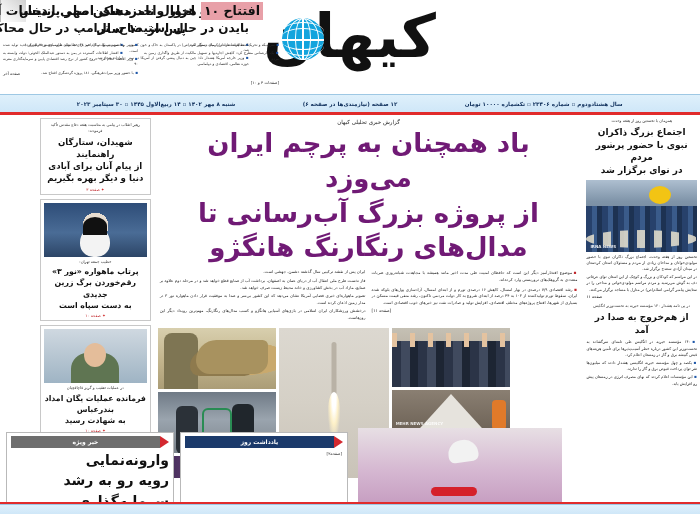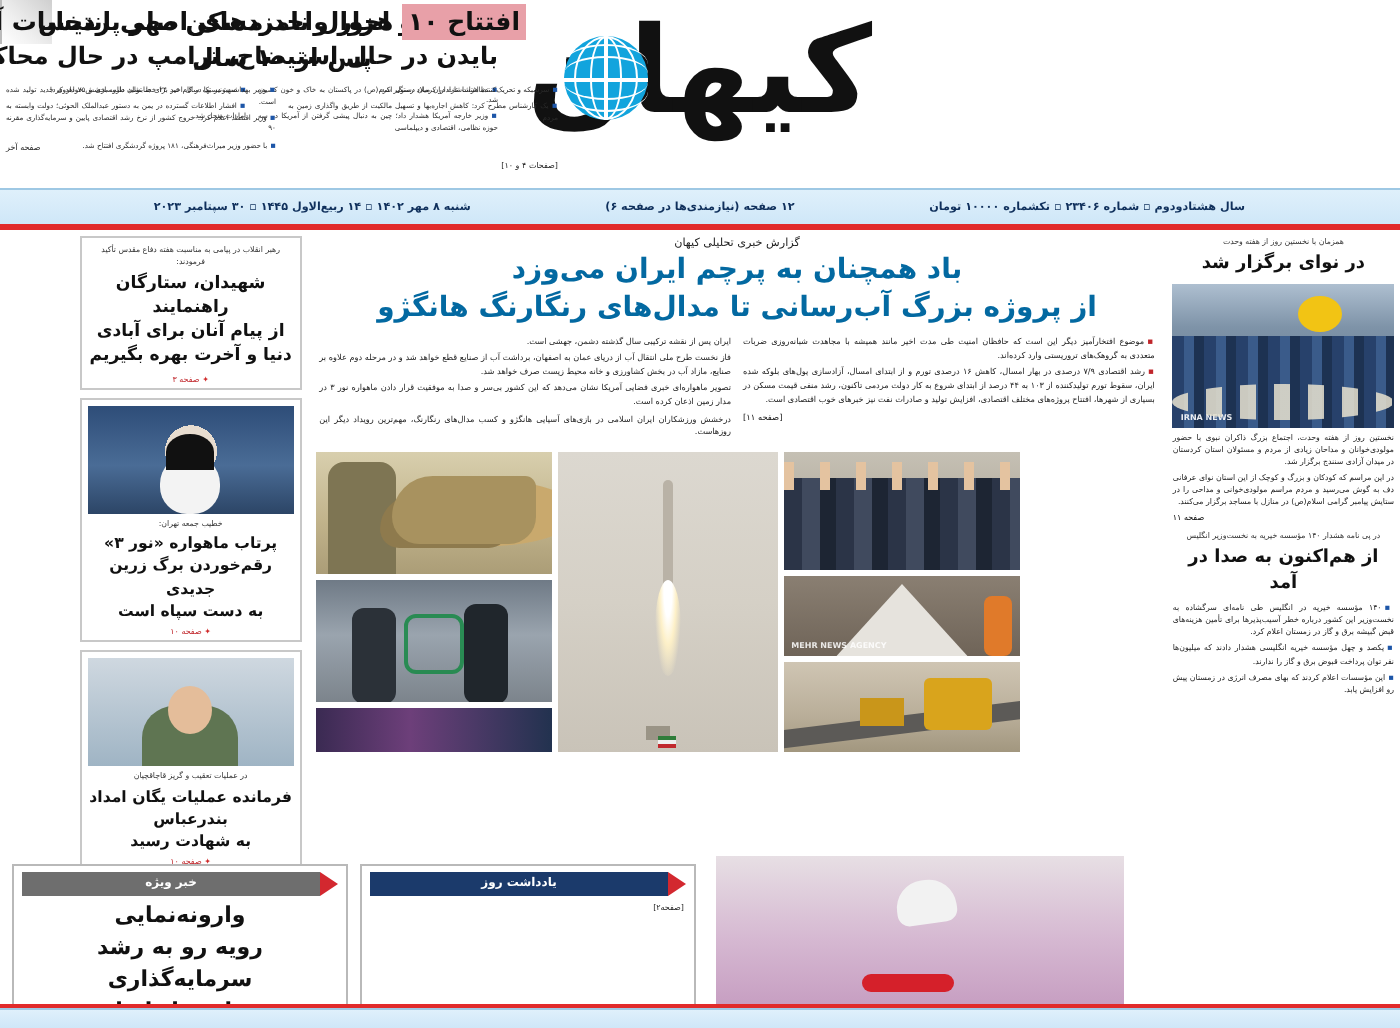--- a/index.html
+++ b/index.html
@@ -128,22 +128,22 @@
     width:48px; height:30px; border-radius:16px 16px 0 0; background:#5f7552;
   }
   .s-photo.officer::after{
     content:""; position:absolute; left:50%; top:14px; transform:translateX(-50%);
     width:22px; height:24px; border-radius:50%; background:#e4bd9a;
   }
 
   
   .kicker-center { text-align:center; font-size: 5.6px; color:#222; margin: 2px 0 1px; }
   .main-head {
-    text-align: center; font-weight: bold; color:#0369a1;
-    font-size: 14px; line-height: 1.34; letter-spacing:-0.5px;
+    text-align: center; font-weight: bold; color:#701a75;
+    font-size: 26px; line-height: 1.34; letter-spacing:-0.5px;
     padding: 0 2px;
   }
 
   .lede { display:flex; flex-direction: row-reverse; gap:6px; margin-top:4px; padding: 0 2px; }
   .lede .c { flex:1; font-size: 4.1px; line-height: 1.62; color:#1b1b1b; text-align: justify; }
   .lede .c p { margin-bottom: 2px; }
   .lede .c.bul p::before { content:"▪"; color:#c0262b; font-size:4.4px; margin-left:1.5px; }
   .lede-page { font-size:4.2px; text-align:left; color:#111; margin-top:2px; }
 
   
@@ -304,21 +304,21 @@
   .optab .lbl {
     flex:1; text-align:center; color:#fff; font-size:6px; font-weight:bold;
     line-height:12px;
   }
   .optab .lbl.navy { background:#1b3a6b; }
   .optab .lbl.gray { background:#6e6e6e; }
   .optab .arrow {
     width:0; height:0; border-top:6px solid transparent; border-bottom:6px solid transparent;
     border-left:9px solid #d3282f;
   }
-  .optitle { text-align:center; font-size:11px; font-weight:bold; line-height:1.45; color:#111; padding: 0 4px; }
+  .optitle { text-align:right; font-size:14px; font-weight:bold; line-height:1.45; color:#111; padding: 0 4px; }
   .oppage { font-size:4px; text-align:right; padding: 1px 5px 0; color:#222; }
 
   
   .footer-strip { position:absolute; left:0; bottom:0; width:700px; height:10px;
     background: linear-gradient(180deg,#dff0fb 0%, #cfe7f8 100%); border-top:1px solid #9ec8e4;}
   .footer-rule { position:absolute; left:0; bottom:10px; width:700px; height:2px; background:#e12b2b;}
 </style>
 </head>
 <body>
 
@@ -385,21 +385,21 @@
   <div class="redrule"></div>
 
   <div class="body">
 
     <div class="col-right">
 
       <div class="sbox">
         <div class="s-kicker">رهبر انقلاب در پیامی به مناسبت هفته دفاع مقدس تأکید فرمودند:</div>
         <div class="s-title">شهیدان، ستارگان راهنمایند</div>
         <div class="s-title">از پیام آنان برای آبادی</div>
-        <div class="s-title">دنیا و آخرت بهره بگیریم</div>
+        <div class="s-title">دنیا و دیگر بهره بگیریم</div>
         <div class="s-page">صفحه ۳</div>
       </div>
 
       <div class="sbox">
         <div class="s-photo cleric"></div>
         <div class="s-kicker">خطیب جمعه تهران:</div>
         <div class="s-title sm">پرتاب ماهواره «نور ۳»</div>
         <div class="s-title sm">رقم‌خوردن برگ زرین جدیدی</div>
         <div class="s-title sm">به دست سپاه است</div>
         <div class="s-page">صفحه ۱۰</div>
@@ -468,35 +468,36 @@
           </div>
           <div class="ph ph-trench"></div>
         </div>
       </div>
     </div>
 
     <div class="col-left">
 
       <div class="lbox">
         <div class="l-kicker">همزمان با نخستین روز از هفته وحدت</div>
+        <div class="l-title">اجتماع بزرگ ذاکران نبوی با حضور پرشور مردم</div>
         <div class="l-title">در نوای برگزار شد</div>
         <div class="l-photo crowd">
           <span class="balloon"></span>
           <span class="wm">IRNA NEWS</span>
         </div>
         <div class="l-body">
           <p>نخستین روز از هفته وحدت، اجتماع بزرگ ذاکران نبوی با حضور مولودی‌خوانان و مداحان زیادی از مردم و مسئولان استان کردستان در میدان آزادی سنندج برگزار شد.</p>
           <p>در این مراسم که کودکان و بزرگ و کوچک از این استان نوای عرفانی دف به گوش می‌رسید و مردم مراسم مولودی‌خوانی و مداحی را در ستایش پیامبر گرامی اسلام(ص) در منازل با مساجد برگزار می‌کنند.</p>
         </div>
         <div class="l-page">صفحه ۱۱</div>
       </div>
 
       <div class="lbox">
         <div class="l-kicker">در پی نامه هشدار ۱۴۰ مؤسسه خیریه به نخست‌وزیر انگلیس</div>
-        <div class="l-title">از هم‌اکنون به صدا در آمد</div>
+        <div class="l-title">از هم‌خروج به صدا در آمد</div>
         <div class="l-body bul">
           <p>۱۴۰ مؤسسه خیریه در انگلیس طی نامه‌ای سرگشاده به نخست‌وزیر این کشور درباره خطر آسیب‌پذیرها برای تأمین هزینه‌های قبض گبیشه برق و گاز در زمستان اعلام‌ کرد.</p>
           <p>یکصد و چهل مؤسسه خیریه انگلیسی هشدار دادند که میلیون‌ها نفر توان پرداخت قبوض برق و گاز را ندارند.</p>
           <p>این مؤسسات اعلام کردند که بهای مصرف انرژی در زمستان پیش رو افزایش یابد.</p>
         </div>
       </div>
 
     </div>
   </div>
 

